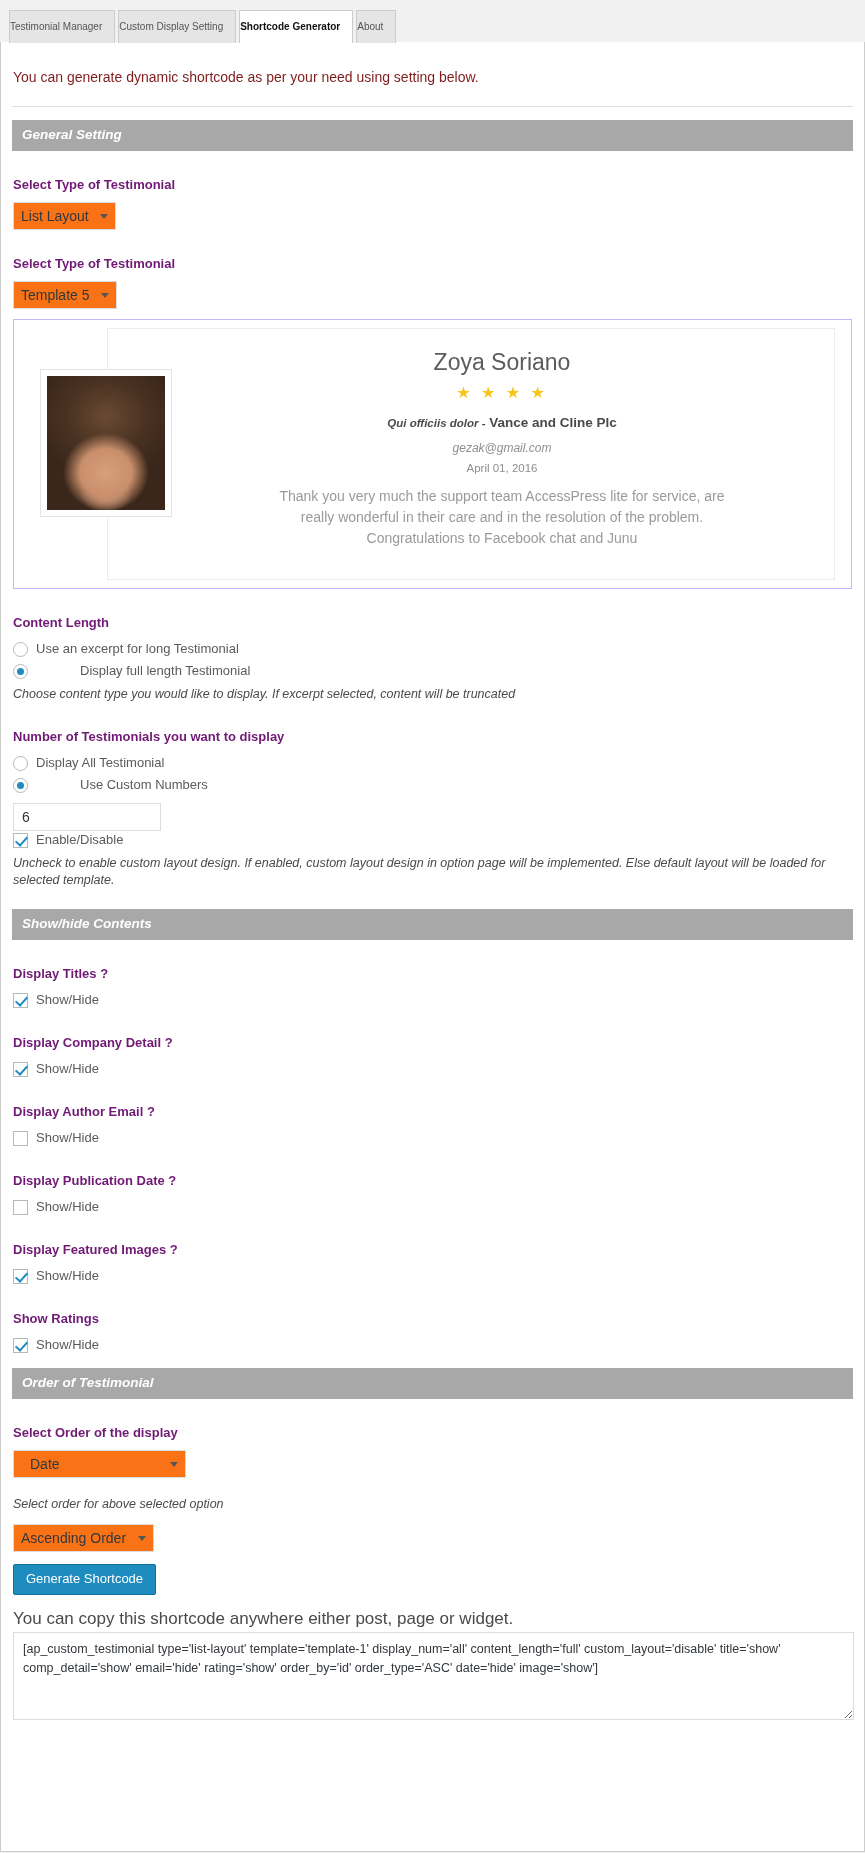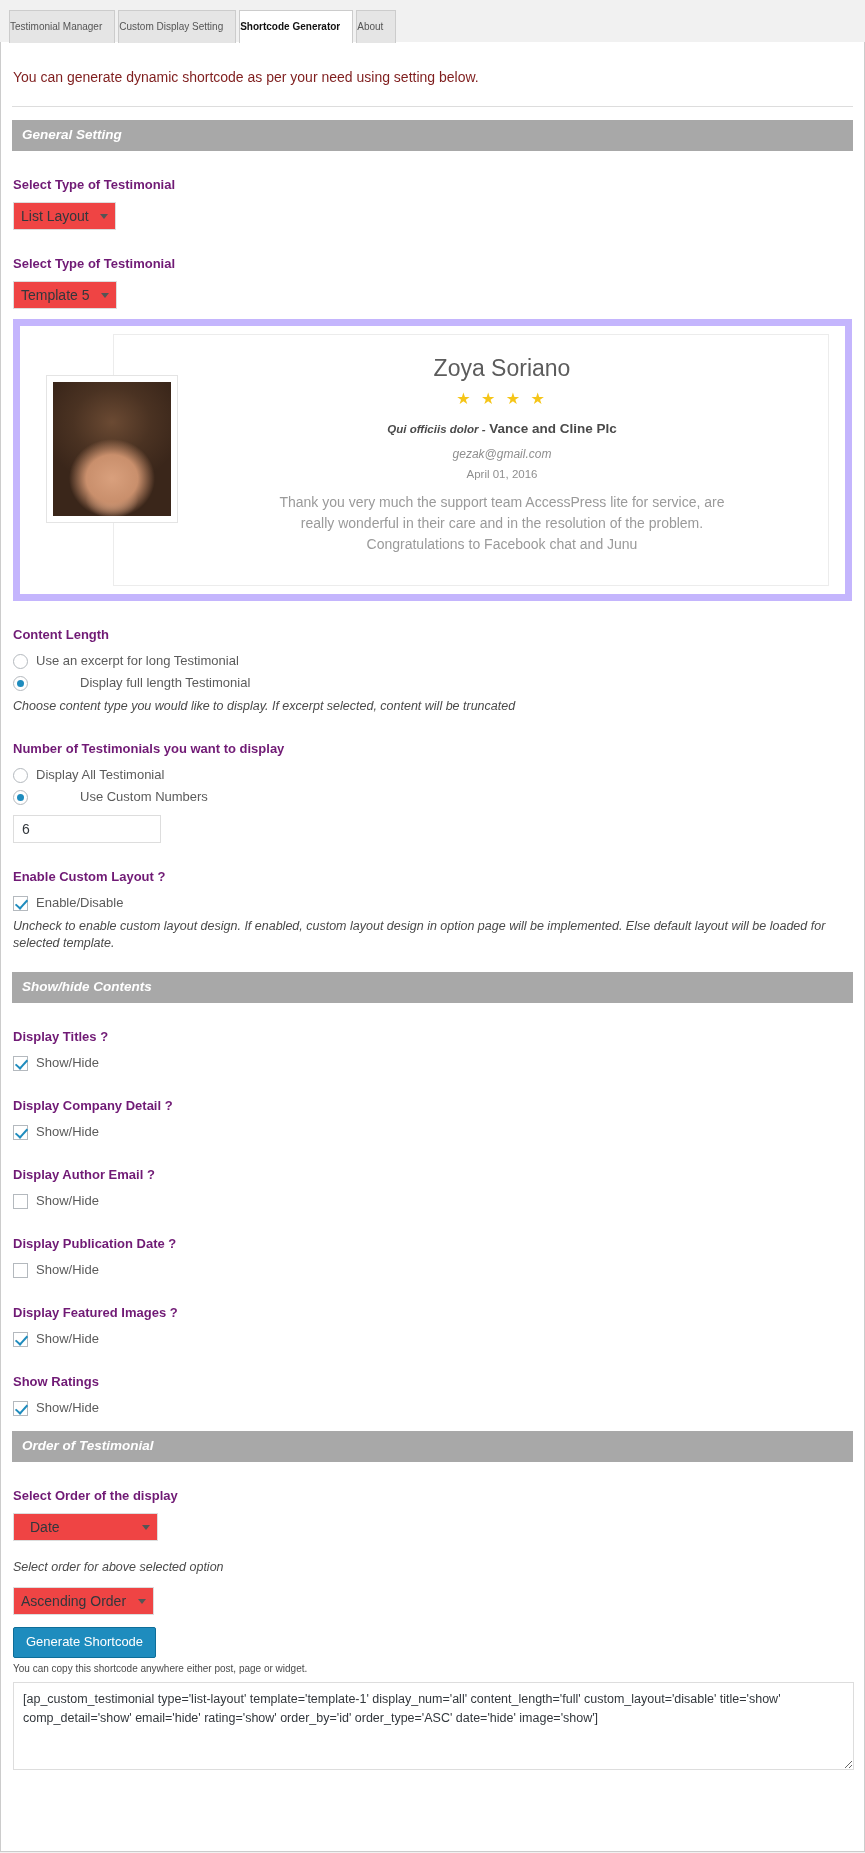--- a/index.html
+++ b/index.html
@@ -85,21 +85,21 @@
     color: #701a75;
     margin: 26px 0 9px 1px;
     line-height: 16px;
   }
 
   
   .sel {
     -webkit-appearance: none;
     appearance: none;
     border: 1px solid #ddd;
-    background: #ef4444;
+    background: #f97316;
     color: #32373c;
     font-size: 14px;
     font-family: "Liberation Sans", sans-serif;
     padding: 4px 26px 5px 7px;
     line-height: 18px;
     height: 28px;
     border-radius: 0;
     cursor: pointer;
     position: relative;
   }
@@ -114,21 +114,21 @@
     margin-top: -2px;
     width: 0; height: 0;
     border-left: 4px solid transparent;
     border-right: 4px solid transparent;
     border-top: 5px solid #555;
     pointer-events: none;
   }
 
   
   .preview-box {
-    border: 7px solid #c4b5fd;
+    border: 1px solid #c4b5fd;
     background: #fff;
     margin: 10px 1px 0 1px;
     padding: 8px 16px 8px 8px;
     position: relative;
     min-height: 245px;
   }
   .tmpl5 {
     border: 1px solid #ececec;
     margin: 0 0 0 85px;
     padding: 18px 20px 30px 20px;
@@ -279,23 +279,23 @@
     padding: 6px 12px 7px 12px;
     line-height: 16px;
     cursor: pointer;
     border-radius: 2px;
     margin: 12px 0 0 1px;
     display: inline-block;
     font-family: "Liberation Sans", sans-serif;
   }
 
   .copy-note {
-    font-size: 10px;
+    font-size: 17px;
     color: #4a4a4a;
-    margin: 2px 0 5px 1px;
+    margin: 15px 0 5px 1px;
     line-height: 17px;
   }
   .code-area {
     width: 841px;
     height: 88px;
     border: 1px solid #ddd;
     padding: 7px 9px;
     font-family: "Liberation Sans", sans-serif;
     font-size: 12.5px;
     line-height: 19px;
@@ -378,21 +378,20 @@
     <span class="radio"></span>
     <span class="opt-label">Display All Testimonial</span>
   </div>
   <div class="opt-row">
     <span class="radio on"></span>
     <span class="opt-label">Use Custom Numbers</span>
   </div>
   <input class="num-input" type="text" value="6" style="">
 
   
-  <div class="field-label">Enable Custom Layout ?</div>
   <div class="opt-row">
     <span class="checkbox on"></span>
     <span class="opt-label">Enable/Disable</span>
   </div>
   <div class="help-italic">Uncheck to enable custom layout design. If enabled, custom layout design in option page will be implemented. Else default layout will be loaded for selected template.</div>
 
   
   <div class="section-bar mt20">Show/hide Contents</div>
 
   <div class="field-label">Display Titles ?</div>
@@ -429,21 +428,21 @@
   <div class="opt-row">
     <span class="checkbox on"></span>
     <span class="opt-label">Show/Hide</span>
   </div>
 
   
   <div class="section-bar mt14">Order of Testimonial</div>
 
   <div class="field-label">Select Order of the display</div>
   <div class="sel-wrap">
-    <select class="sel" style="width:145px;padding-left:16px;">
+    <select class="sel" style="width:173px;padding-left:16px;">
       <option>Date</option>
     </select>
     <span class="caret"></span>
   </div>
 
   <div class="help-italic" style="margin-top:18px;">Select order for above selected option</div>
 
   <div class="sel-wrap" style="margin-top:11px;">
     <select class="sel">
       <option>Ascending Order</option>

